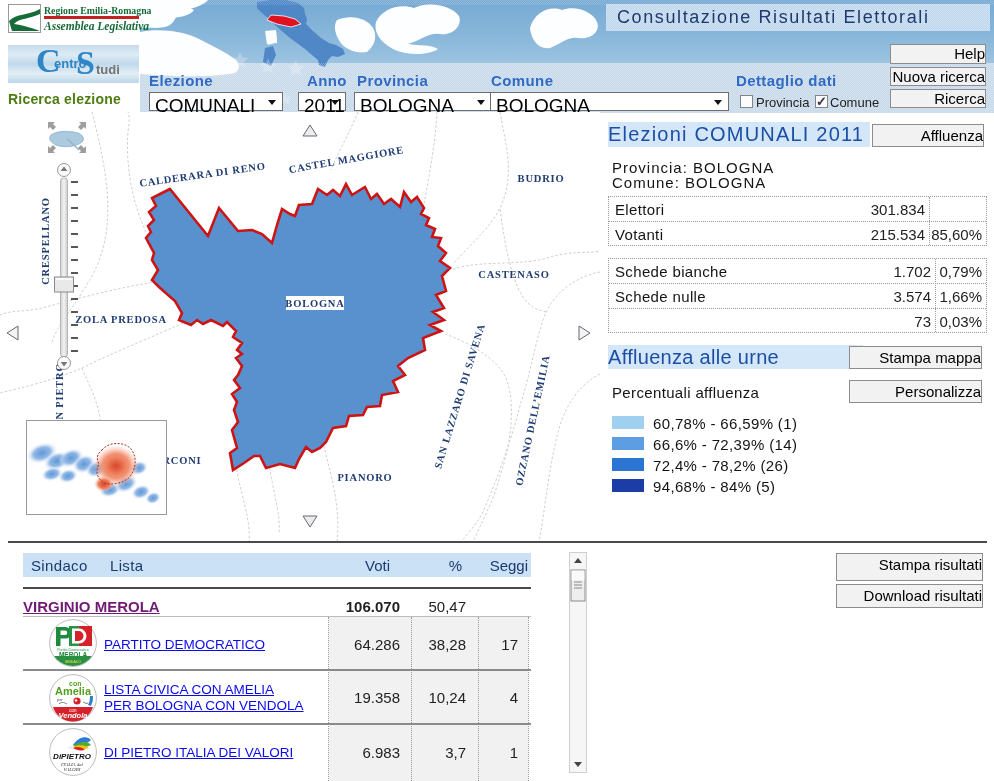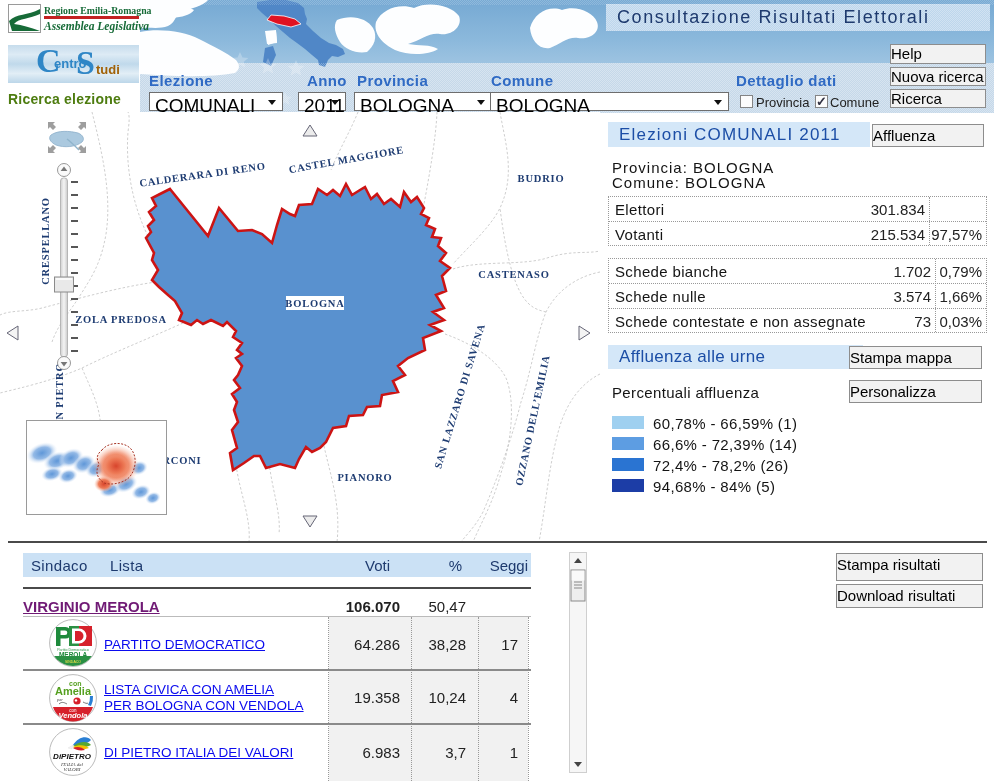--- a/index.html
+++ b/index.html
@@ -1,24 +1,24 @@
 <!DOCTYPE html>
 <html><head>
 <meta charset="utf-8">
 <style>
 html,body{margin:0;padding:0}
 body{width:994px;height:781px;position:relative;font-family:"Liberation Sans",sans-serif;background:#fff;overflow:hidden}
 .abs{position:absolute}
-.btn{position:absolute;background:#f2f2f2;border:1px solid #8d8d8d;text-align:left;font-size:15px;color:#000;box-sizing:border-box}
+.btn{position:absolute;background:#f2f2f2;border:1px solid #8d8d8d;text-align:right;font-size:15px;color:#000;box-sizing:border-box}
 .lbl{position:absolute;font-weight:bold;color:#2f6ac4;font-size:15px;letter-spacing:0.4px;white-space:nowrap}
 .sel{position:absolute;background:#fff;border:1px solid #6e6e6e;box-sizing:border-box;font-size:19px;color:#000;white-space:nowrap}
 .sel b{font-weight:normal;position:absolute;left:5px;top:2px}
 .sel i{position:absolute;right:6px;top:7px;width:0;height:0;border-left:4px solid transparent;border-right:4px solid transparent;border-top:5px solid #111}
 .cb{position:absolute;width:13px;height:13px;background:#fcfcfc;border:1px solid #848484;box-sizing:border-box;font-size:13px;line-height:11px;text-align:center;color:#334;font-weight:bold}
-.hdrbox{position:absolute;background:#d4e7f8;color:#1c4ea6;font-size:17px;letter-spacing:0.3px;box-sizing:border-box;padding-left:11px;white-space:nowrap}
+.hdrbox{position:absolute;background:#d4e7f8;color:#1c4ea6;font-size:20px;letter-spacing:0.3px;box-sizing:border-box;white-space:nowrap}
 .t{position:absolute;font-size:15px;letter-spacing:0.35px;color:#141414;white-space:nowrap}
 .navy{color:#1e3a6e}
 .num{position:absolute;font-size:15px;color:#222;text-align:right;white-space:nowrap}
 .dotv{position:absolute;width:0;border-left:1px dotted #999}
 .link{color:#0b0bee;text-decoration:underline;font-size:13.5px}
 </style>
 </head>
 <body>
 <svg class="abs" style="left:0;top:0" width="994" height="113" viewBox="0 0 994 113">
 <defs>
@@ -66,21 +66,21 @@
       <path d="M0,16 C8,8 18,11 31,4 L31,9 C21,14 10,13 5,19 C13,20 23,23 31,26 L3,26 Z" fill="#176b38"></path>
     </svg>
 </div>
 <div class="abs" style="left:44px;top:5px;font-family:'Liberation Serif',serif;font-weight:bold;font-size:9.8px;color:#176b38;white-space:nowrap">Regione Emilia-Romagna</div>
 <div class="abs" style="left:44px;top:16px;width:95px;height:3px;background:#c32222"></div>
 <div class="abs" style="left:44px;top:20px;font-family:'Liberation Serif',serif;font-style:italic;font-weight:bold;font-size:11.5px;color:#176b38;white-space:nowrap">Assemblea Legislativa</div>
 <div class="abs" style="left:8px;top:45px;width:131px;height:38px;background:linear-gradient(180deg,#c6dcec 0%,#ddebf5 25%,#c0d9eb 50%,#e2eef6 75%,#bcd6e9 100%)"></div>
 <div class="abs" style="left:36px;top:45px;font-family:'Liberation Serif',serif;font-size:34px;line-height:32px;color:#2f86c6;font-weight:bold">C</div>
 <div class="abs" style="left:54px;top:56px;font-size:13px;color:#2f86c6;font-weight:bold">entro</div>
 <div class="abs" style="left:76px;top:47px;font-family:'Liberation Serif',serif;font-size:34px;line-height:32px;color:#2f86c6;font-weight:bold">S</div>
-<div class="abs" style="left:96px;top:62px;font-size:13px;color:#a16207;font-weight:bold">tudi</div>
+<div class="abs" style="left:96px;top:62px;font-size:13px;color:#737373;font-weight:bold">tudi</div>
 <div class="abs" style="left:8px;top:91px;font-size:14px;font-weight:bold;color:#4d7c0f;letter-spacing:0.2px">Ricerca elezione</div>
 
 <div class="lbl" style="left:149px;top:72px">Elezione</div>
 <div class="lbl" style="left:307px;top:72px">Anno</div>
 <div class="lbl" style="left:357px;top:72px">Provincia</div>
 <div class="lbl" style="left:491px;top:72px">Comune</div>
 <div class="lbl" style="left:736px;top:72px">Dettaglio dati</div>
 
 <div class="sel" style="left:149px;top:92px;width:134px;height:19px">
     <b>COMUNALI</b>
@@ -224,33 +224,32 @@
 <div class="btn" style="left:872px;top:124px;width:112px;height:23px;line-height:21px">Affluenza</div>
 <div class="t" style="left:612px;top:159px;letter-spacing:1px">Provincia: BOLOGNA</div>
 <div class="t" style="left:612px;top:174px;letter-spacing:1px">Comune: BOLOGNA</div>
 <div class="abs" style="left:608px;top:196px;width:379px;height:50px;border:1px dotted #999;box-sizing:border-box">
 <div class="abs" style="left:0;top:24px;width:377px;border-top:1px dotted #999"></div>
 <div class="dotv" style="left:320px;top:0;height:48px"></div>
 <div class="t" style="left:6px;top:4px">Elettori</div>
 <div class="num" style="left:160px;top:4px;width:156px">301.834</div>
 <div class="t" style="left:6px;top:29px">Votanti</div>
 <div class="num" style="left:160px;top:29px;width:156px">215.534</div>
-<div class="num" style="left:300px;top:29px;width:73px">97,57%</div>
+<div class="num" style="left:300px;top:29px;width:73px">85,60%</div>
 </div>
 <div class="abs" style="left:608px;top:258px;width:379px;height:75px;border:1px dotted #999;box-sizing:border-box">
 <div class="abs" style="left:0;top:24px;width:377px;border-top:1px dotted #999"></div>
 <div class="abs" style="left:0;top:49px;width:377px;border-top:1px dotted #999"></div>
 <div class="dotv" style="left:326px;top:0;height:73px"></div>
 <div class="t" style="left:6px;top:4px">Schede bianche</div>
 <div class="num" style="left:160px;top:4px;width:162px">1.702</div>
 <div class="num" style="left:306px;top:4px;width:67px">0,79%</div>
 <div class="t" style="left:6px;top:29px">Schede nulle</div>
 <div class="num" style="left:160px;top:29px;width:162px">3.574</div>
 <div class="num" style="left:306px;top:29px;width:67px">1,66%</div>
-<div class="t" style="left:6px;top:54px">Schede contestate e non assegnate</div>
 <div class="num" style="left:260px;top:54px;width:62px">73</div>
 <div class="num" style="left:306px;top:54px;width:67px">0,03%</div>
 </div>
 <div class="hdrbox" style="left:608px;top:345px;width:255px;height:24px;line-height:24px">Affluenza alle urne</div>
 <div class="btn" style="left:849px;top:346px;width:133px;height:23px;line-height:21px">Stampa mappa</div>
 <div class="t" style="left:612px;top:384px">Percentuali affluenza</div>
 <div class="btn" style="left:849px;top:380px;width:133px;height:23px;line-height:21px">Personalizza</div>
 <div class="abs" style="left:612px;top:416px;width:32px;height:13px;background:#9fd0f0"></div>
 <div class="abs" style="left:612px;top:437px;width:32px;height:13px;background:#5d9de2"></div>
 <div class="abs" style="left:612px;top:458px;width:32px;height:13px;background:#2a74d2"></div>

